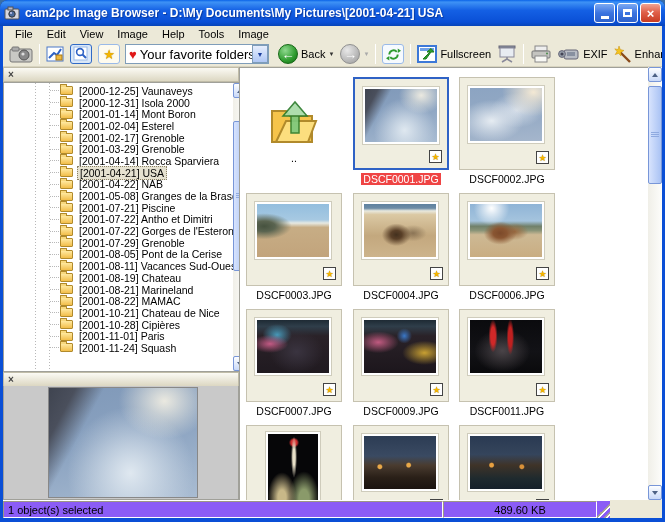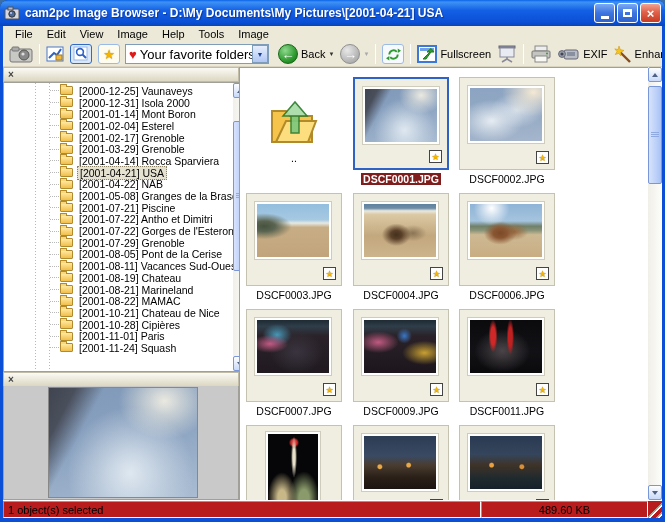--- a/index.html
+++ b/index.html
@@ -106,21 +106,21 @@
   .preview-photo{position:absolute;left:44px;top:1px;width:150px;height:111px;border:1px solid #888;}
 
   
   .content{position:absolute;left:236px;top:41px;width:409px;height:433px;background:#fff;
     border-left:1px solid #A0A099;border-top:1px solid #A0A099;overflow:hidden;}
   .cell{position:absolute;width:96px;}
   .card{position:relative;width:96px;height:93px;background:#F0EEE0;border:1px solid #C6C2B0;}
   .card.sel{border:2px solid #2F62C5;}
   .cell-label{width:96px;text-align:center;font-size:10.5px;margin-top:3px;white-space:nowrap;}
   .cell-label .lbl-inner{padding:0 2px;}
-  .cell-label.sel .lbl-inner{background:#7f1d1d;color:#fff;font-weight:bold;}
+  .cell-label.sel .lbl-inner{background:#ef4444;color:#fff;}
   .badge{position:absolute;right:5px;bottom:5px;width:13px;height:13px;background:#fff;border:1px solid #444;
     font-size:9px;line-height:12px;text-align:center;color:#F4B400;text-shadow:0 0 1px #7a5c00;}
   .upicon{display:block;margin:20px auto 0 auto;}
 
   .ph{position:absolute;left:8px;top:8px;width:76px;height:57px;border:2px solid #fff;box-shadow:0 0 0 1px #CFCCBC;}
   .ph.portrait{left:19px;top:6px;width:54px;height:76px;}
 
   .ph-p1,.preview-photo{background:
     radial-gradient(ellipse at 78% 12%,rgba(252,246,230,.85),rgba(252,246,230,0) 28%),
     linear-gradient(118deg,#3F4450 0%,#4A4F5C 13%,rgba(74,79,92,0) 27%),
@@ -167,21 +167,21 @@
   .ph-p14{background:
     radial-gradient(3px 3px at 22% 58%,#E8A848 0 60%,rgba(232,168,72,0) 100%),
     radial-gradient(3px 3px at 62% 55%,#E8A848 0 60%,rgba(232,168,72,0) 100%),
     linear-gradient(180deg,#2C3C54 0%,#3A4A62 38%,#4A3C30 55%,#2A2018 78%,#1C1410 100%);}
   .ph-p15{background:
     radial-gradient(3px 3px at 30% 55%,#E8A040 0 60%,rgba(232,160,64,0) 100%),
     radial-gradient(3px 3px at 72% 58%,#D89038 0 60%,rgba(216,144,56,0) 100%),
     linear-gradient(180deg,#2A3A52 0%,#35455C 35%,#3F3328 55%,#1F2A2E 80%,#16202A 100%);}
 
   
-  .statusbar{position:absolute;left:0;top:474px;width:659px;height:18px;background:#b91c1c;
+  .statusbar{position:absolute;left:0;top:474px;width:607px;height:18px;background:#8b5cf6;
     display:flex;align-items:stretch;font-size:11px;border-top:1px solid #fff;}
   .sb-panel{border:1px solid;border-color:#9D9884 #FFF #FFF #9D9884;display:flex;align-items:center;padding:0 4px;}
   .sb-left{width:478px;}
   .sb-right{width:167px;justify-content:center;}
   .sb-grip{width:14px;background:
     linear-gradient(135deg,transparent 0 50%,#A8A490 50% 57%,#fff 57% 64%,transparent 64% 78%,#A8A490 78% 85%,#fff 85% 92%,transparent 92%);}
 </style>
 </head>
 <body>
 

